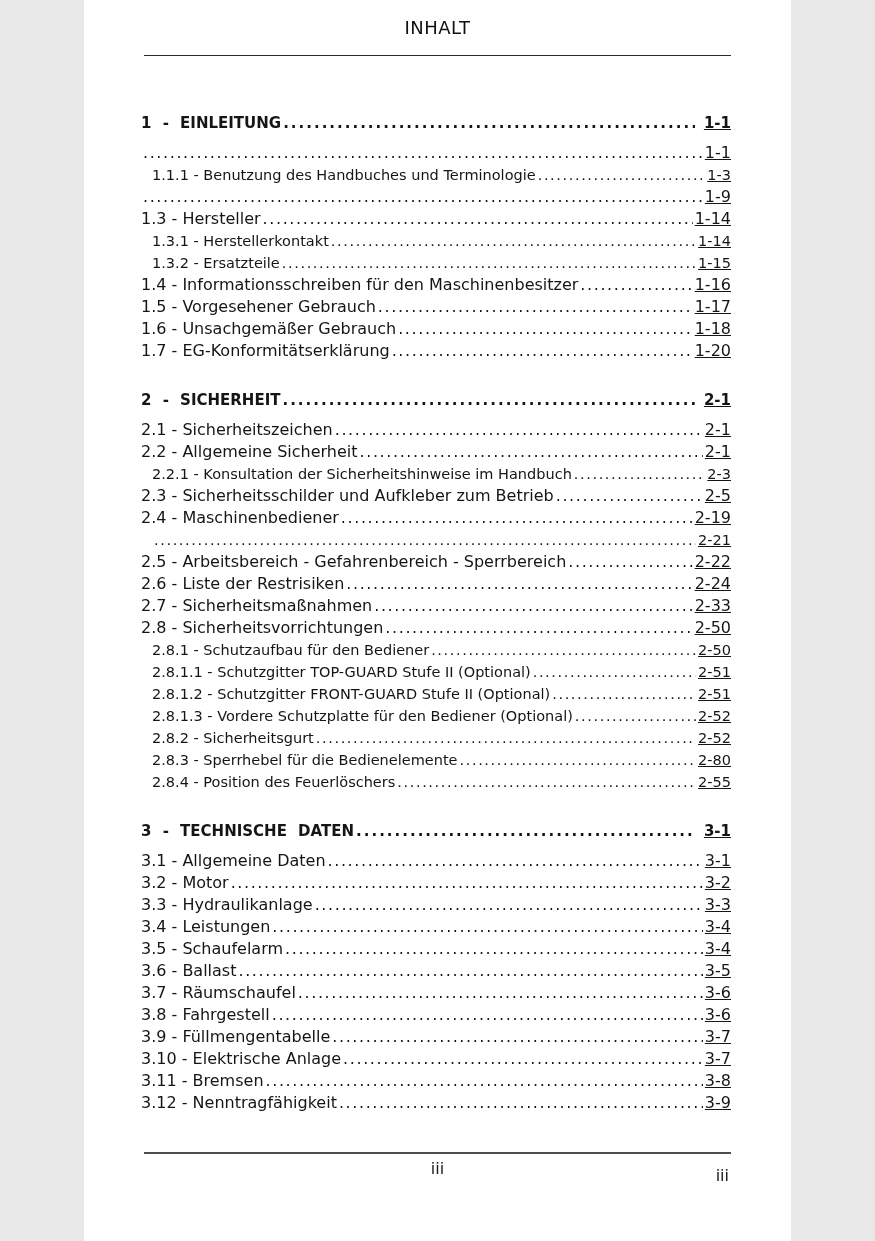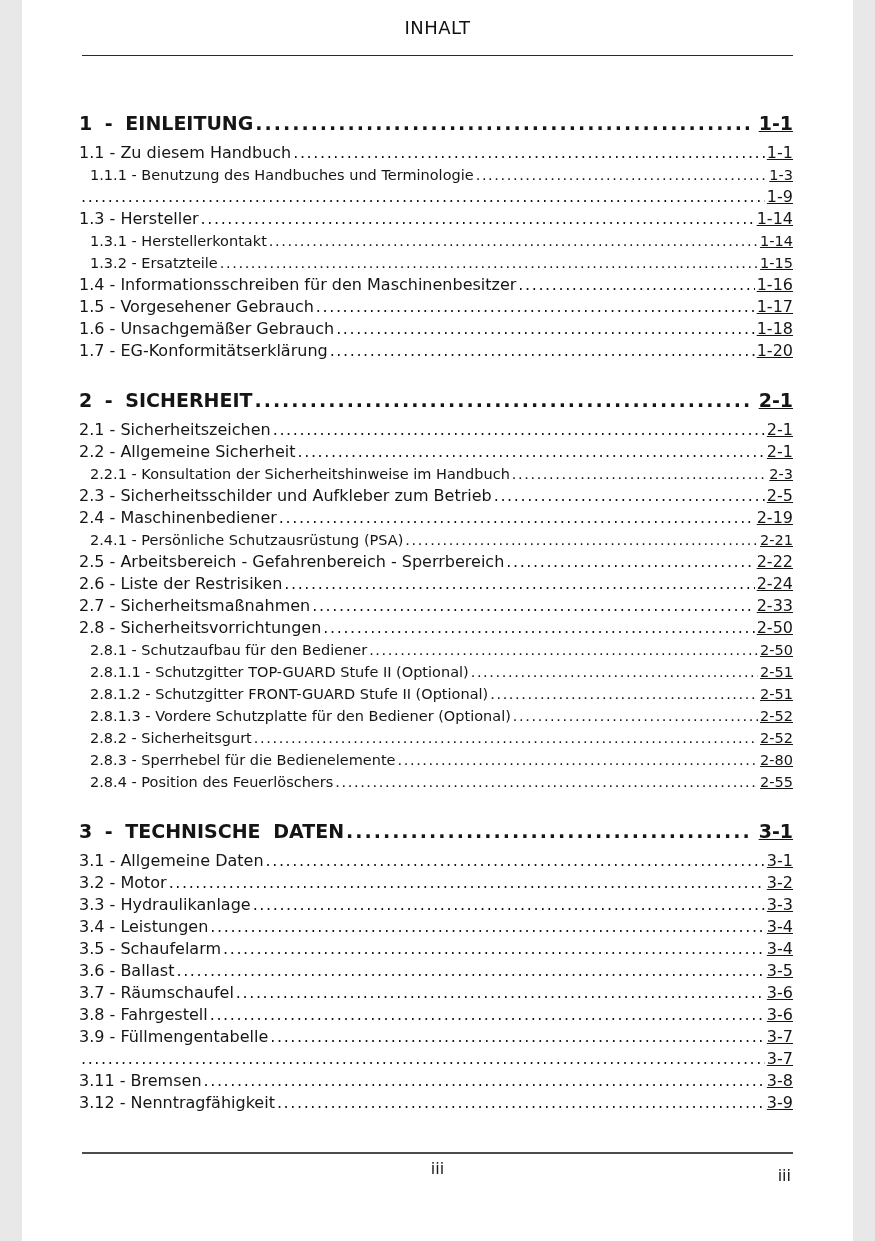--- a/index.html
+++ b/index.html
@@ -1,18 +1,18 @@
 <!DOCTYPE html>
 <html><head>
 <meta charset="utf-8">
 <style>
   html, body { margin: 0; padding: 0; background: #e8e8e8; }
   .page {
     position: relative;
-    width: 831px;
+    width: 707px;
     height: 1241px;
     margin: 0 auto;
     background: #ffffff;
     font-family: "DejaVu Sans", sans-serif;
     color: #151515;
     overflow: hidden;
     box-sizing: border-box;
   }
   
   .doc-header {
@@ -35,21 +35,21 @@
   }
   .toc-section { margin-top: 26px; }
   .toc-section:first-child { margin-top: 0; }
 
   .toc-row {
     display: flex;
     align-items: baseline;
   }
   .toc-heading {
     font-weight: bold;
-    font-size: 19px;
+    font-size: 15px;
     line-height: 25px;
     margin-bottom: 6px;
   }
   .toc-heading .label { word-spacing: 6px; }
   .toc-heading .page-num { margin-left: 7px; }
   .toc-row2 { font-size: 16px; line-height: 22px; }
   .toc-row3 { font-size: 14.5px; line-height: 22px; padding-left: 11px; align-items: center; }
 
   .label { white-space: nowrap; }
   .leader {
@@ -94,21 +94,20 @@
   </div>
 
   <div class="toc">
       <div class="toc-section">
         <div class="toc-row toc-heading">
           <span class="label">1 - EINLEITUNG</span>
           <span class="leader">............................................................................................................................................................................................................................................................................................................</span>
           <span class="page-num">1-1</span>
         </div>
         <div class="toc-row toc-row2">
-          <span class="label">1.1 - Zu diesem Handbuch</span>
           <span class="leader">............................................................................................................................................................................................................................................................................................................</span>
           <span class="page-num">1-1</span>
         </div>
         <div class="toc-row toc-row3">
           <span class="label">1.1.1 - Benutzung des Handbuches und Terminologie</span>
           <span class="leader">............................................................................................................................................................................................................................................................................................................</span>
           <span class="page-num">1-3</span>
         </div>
         <div class="toc-row toc-row2">
           <span class="leader">............................................................................................................................................................................................................................................................................................................</span>
@@ -175,21 +174,20 @@
           <span class="label">2.3 - Sicherheitsschilder und Aufkleber zum Betrieb</span>
           <span class="leader">............................................................................................................................................................................................................................................................................................................</span>
           <span class="page-num">2-5</span>
         </div>
         <div class="toc-row toc-row2">
           <span class="label">2.4 - Maschinenbediener</span>
           <span class="leader">............................................................................................................................................................................................................................................................................................................</span>
           <span class="page-num">2-19</span>
         </div>
         <div class="toc-row toc-row3">
-          <span class="label">2.4.1 - Persönliche Schutzausrüstung (PSA)</span>
           <span class="leader">............................................................................................................................................................................................................................................................................................................</span>
           <span class="page-num">2-21</span>
         </div>
         <div class="toc-row toc-row2">
           <span class="label">2.5 - Arbeitsbereich - Gefahrenbereich - Sperrbereich</span>
           <span class="leader">............................................................................................................................................................................................................................................................................................................</span>
           <span class="page-num">2-22</span>
         </div>
         <div class="toc-row toc-row2">
           <span class="label">2.6 - Liste der Restrisiken</span>
@@ -287,20 +285,21 @@
           <span class="label">3.8 - Fahrgestell</span>
           <span class="leader">............................................................................................................................................................................................................................................................................................................</span>
           <span class="page-num">3-6</span>
         </div>
         <div class="toc-row toc-row2">
           <span class="label">3.9 - Füllmengentabelle</span>
           <span class="leader">............................................................................................................................................................................................................................................................................................................</span>
           <span class="page-num">3-7</span>
         </div>
         <div class="toc-row toc-row2">
+          <span class="label">3.10 - Elektrische Anlage</span>
           <span class="leader">............................................................................................................................................................................................................................................................................................................</span>
           <span class="page-num">3-7</span>
         </div>
         <div class="toc-row toc-row2">
           <span class="label">3.11 - Bremsen</span>
           <span class="leader">............................................................................................................................................................................................................................................................................................................</span>
           <span class="page-num">3-8</span>
         </div>
         <div class="toc-row toc-row2">
           <span class="label">3.12 - Nenntragfähigkeit</span>

